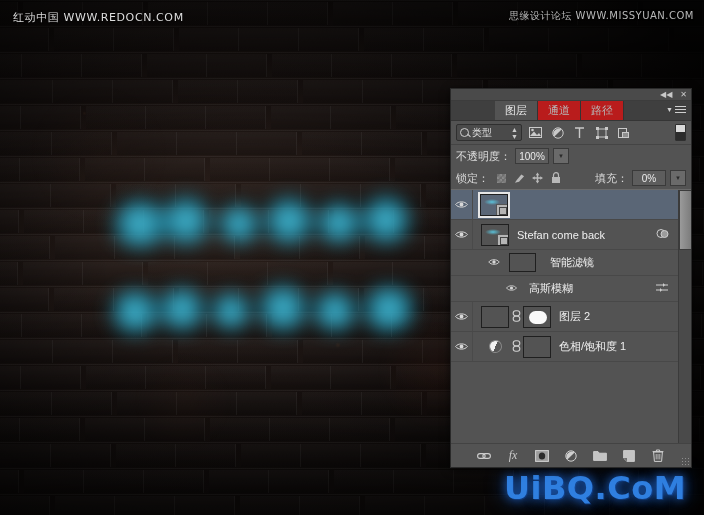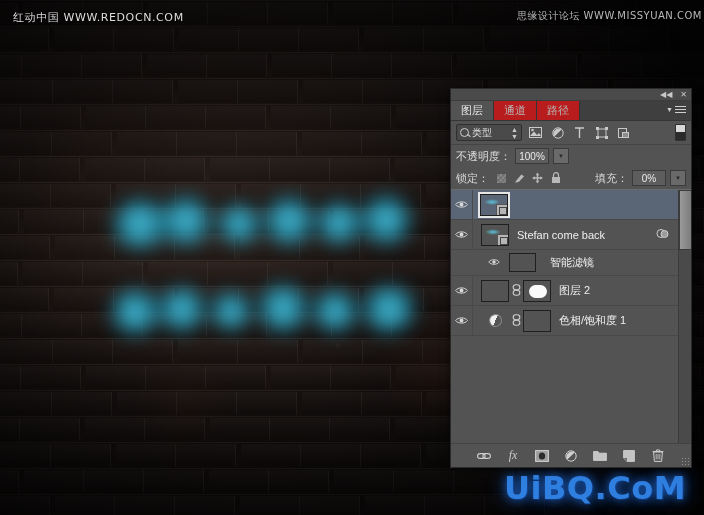--- a/index.html
+++ b/index.html
@@ -53,21 +53,21 @@
   .gb { position:absolute; border-radius:50%; background: radial-gradient(circle, #5fd2e8 0%, #2196b5 38%, rgba(20,110,140,0) 72%); }
 
   
   .wm-tl {
     position:absolute; left:13px; top:10px; color:#dedede;
     font-size:11px; letter-spacing:.6px; white-space:nowrap;
     text-shadow: 0 0 2px #000;
     font-family:"DejaVu Sans", sans-serif;
   }
   .wm-tr {
-    position:absolute; right:2px; top:9px; color:#b9b9b9;
+    position:absolute; right:10px; top:9px; color:#b9b9b9;
     font-size:10px; letter-spacing:.5px; white-space:nowrap;
     text-shadow: 0 0 2px #000;
     font-family:"DejaVu Sans", sans-serif;
   }
   .wm-br {
     position:absolute; right:18px; bottom:8px;
     font-size:32px; font-weight:bold; color:#2f7fe0;
     letter-spacing:.5px; white-space:nowrap;
     text-shadow: 0 0 10px #1e5fc0, 0 0 20px #1550a8, 1px 1px 0 #0a1f44;
     font-family:"DejaVu Sans", sans-serif;
@@ -83,21 +83,21 @@
   }
   .titlebar {
     height:12px; background:#4a4a4a; position:relative; flex:0 0 auto;
     border-bottom:1px solid #3c3c3c;
   }
   .tb-btns { position:absolute; right:4px; top:1px; display:flex; gap:8px; align-items:center;}
   .tb-btns span { font-size:8px; color:#c8c8c8; line-height:10px; }
 
   .tabs {
     display:flex; height:20px; background:#3f3f3f; flex:0 0 auto;
-    align-items:stretch; position:relative; border-bottom:1px solid #353535;
+    align-items:stretch; position:relative; border-bottom:1px solid #353535;padding-left:44px;
   }
   .tab {
     padding:0 10px; display:flex; align-items:center; font-size:11px;
     color:#b6b6b6; background:#b91c1c; border-right:1px solid #333;
   }
   .tab.active { background:#535353; color:#e8e8e8; }
   .panel-menu {
     position:absolute; right:5px; top:3px; display:flex; align-items:center; gap:2px;
   }
   .panel-menu .carat { font-size:7px; color:#cfcfcf; }
@@ -728,20 +728,39 @@
               <circle cx="6.5" cy="4.5" r="1.9" fill="#d8d8d8"></circle>
             </svg>
           </span>
       </span>
       <span class="thumb" style="margin-left:4px;width:27px;height:19px;">
         <span class="th-white"></span>
       </span>
       <span class="lname" style="margin-left:14px;">智能滤镜</span>
     </div>
 
+    <div class="subrow">
+      <span class="eyecell" style="border-right:1px solid #4a4a4a;visibility:hidden;"></span>
+      <span class="sub-eyecell2" style="width:50px;">
+        <span class="eye">
+            <svg width="11" height="8" viewBox="0 0 13 9">
+              <path d="M0.6 4.5 C3 1 10 1 12.4 4.5 C10 8 3 8 0.6 4.5Z" fill="none" stroke="#d8d8d8" stroke-width="1"></path>
+              <circle cx="6.5" cy="4.5" r="1.9" fill="#d8d8d8"></circle>
+            </svg>
+          </span>
+      </span>
+      <span class="lname" style="margin-left:6px;">高斯模糊</span>
+      <span class="sf-badge">
+        <svg width="14" height="12" viewBox="0 0 14 12">
+            <path d="M1 3 H13 M1 8 H13" stroke="#cfcfcf" stroke-width="1.1"></path>
+            <path d="M8 1 L10 3 L8 5" fill="#cfcfcf"></path>
+            <path d="M5 6 L7 8 L5 10" fill="#cfcfcf"></path>
+          </svg>
+      </span>
+    </div>
 
     <div class="row">
       <span class="eyecell">
         <span class="eye">
             <svg width="13" height="9" viewBox="0 0 13 9">
               <path d="M0.6 4.5 C3 1 10 1 12.4 4.5 C10 8 3 8 0.6 4.5Z" fill="none" stroke="#d8d8d8" stroke-width="1"></path>
               <circle cx="6.5" cy="4.5" r="1.9" fill="#d8d8d8"></circle>
             </svg>
           </span>
       </span>

